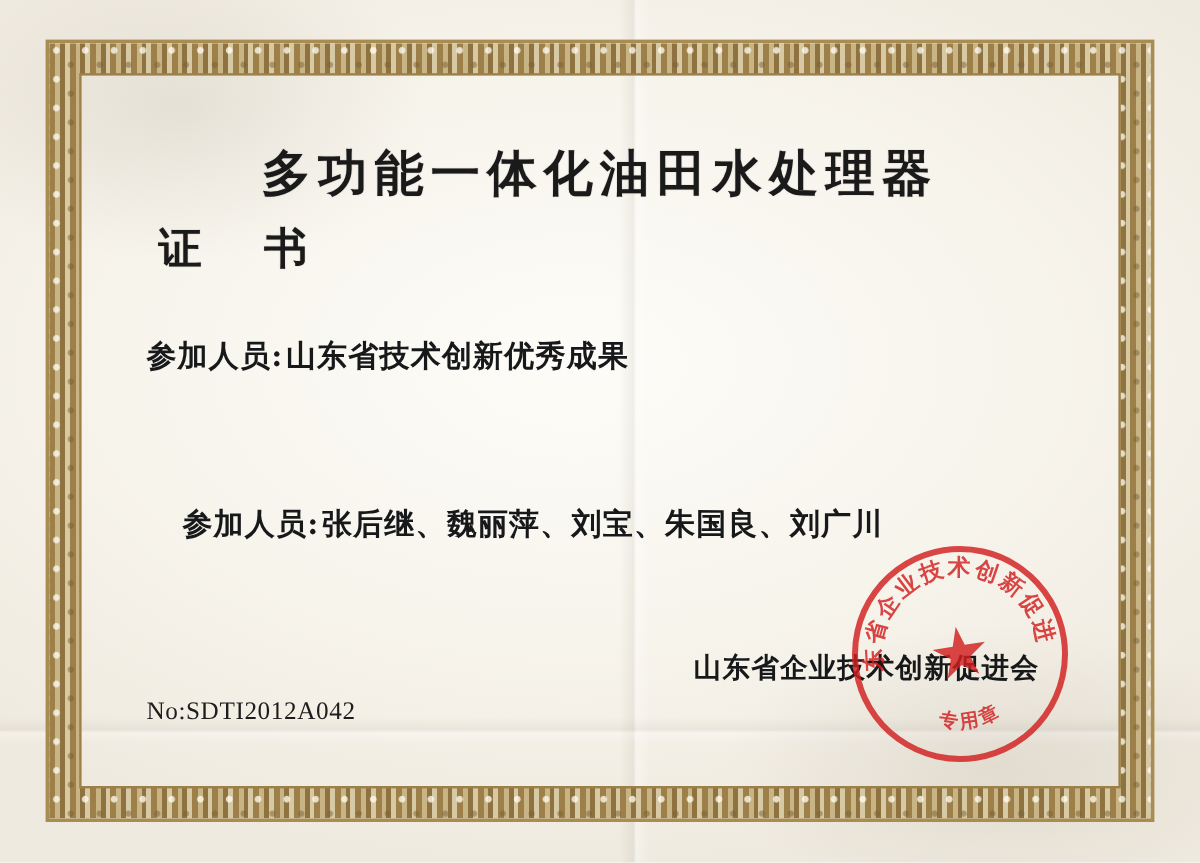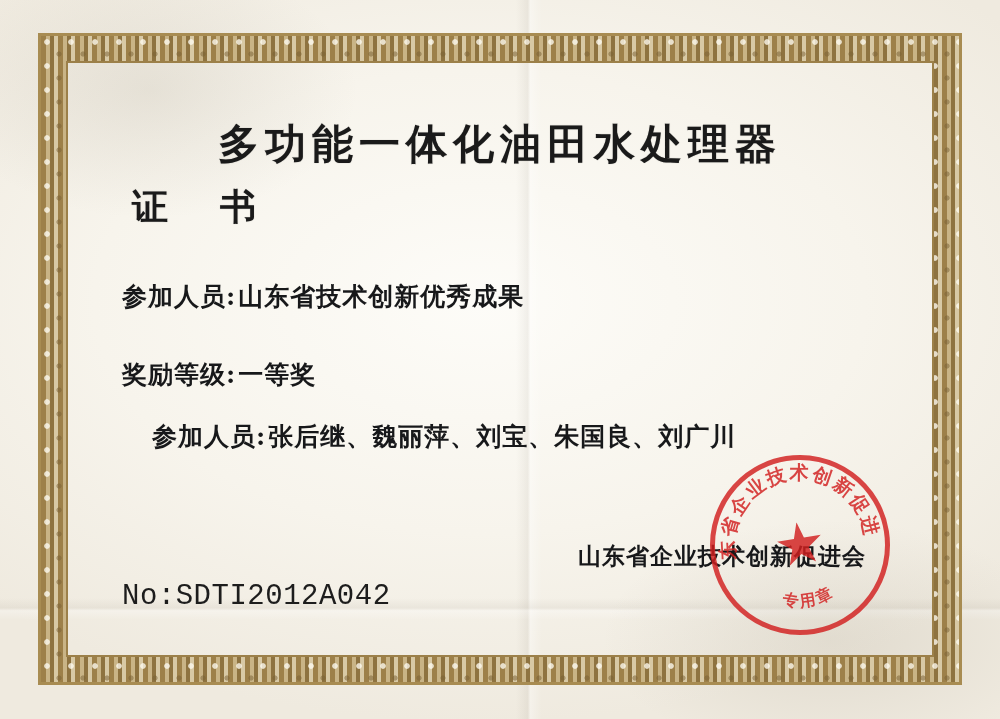--- a/index.html
+++ b/index.html
@@ -183,22 +183,22 @@
     margin-left: 2px;
   }
   #field-achievement { top: 205px; }
   #field-award       { top: 283px; }
   #field-members     { top: 345px; margin-left: 30px; }
 
   #certificate-number {
     position: absolute;
     left: 42px;
     top: 505px;
-    font-family: Liberation Mono, monospace;
-    font-size: 29px;
+    font-family: Liberation Serif, serif;
+    font-size: 21px;
     color: #1d1d1d;
     letter-spacing: .5px;
   }
 
   #issuer-block {
     position: absolute;
     right: 28px;
     top: 466px;
     text-align: center;
     width: 340px;
@@ -277,23 +277,20 @@
   <div id="certificate-content">
 
     <div id="certificate-title-line1">多功能一体化油田水处理器</div>
 
     <div id="certificate-title-line2">证书</div>
 
     <div class="field-row" id="field-achievement">
       <span class="field-label">参加人员:</span><span class="field-value">山东省技术创新优秀成果</span>
     </div>
 
-    <div class="field-row" id="field-award">
-      <span class="field-label">奖励等级:</span><span class="field-value">一等奖</span>
-    </div>
 
     <div class="field-row" id="field-members">
       <span class="field-label">参加人员:</span><span class="field-value">张后继、魏丽萍、刘宝、朱国良、刘广川</span>
     </div>
 
     <div id="certificate-number">No:SDTI2012A042</div>
 
     <div id="issuer-block">
       <div id="issuer-name">山东省企业技术创新促进会</div>
     </div>

